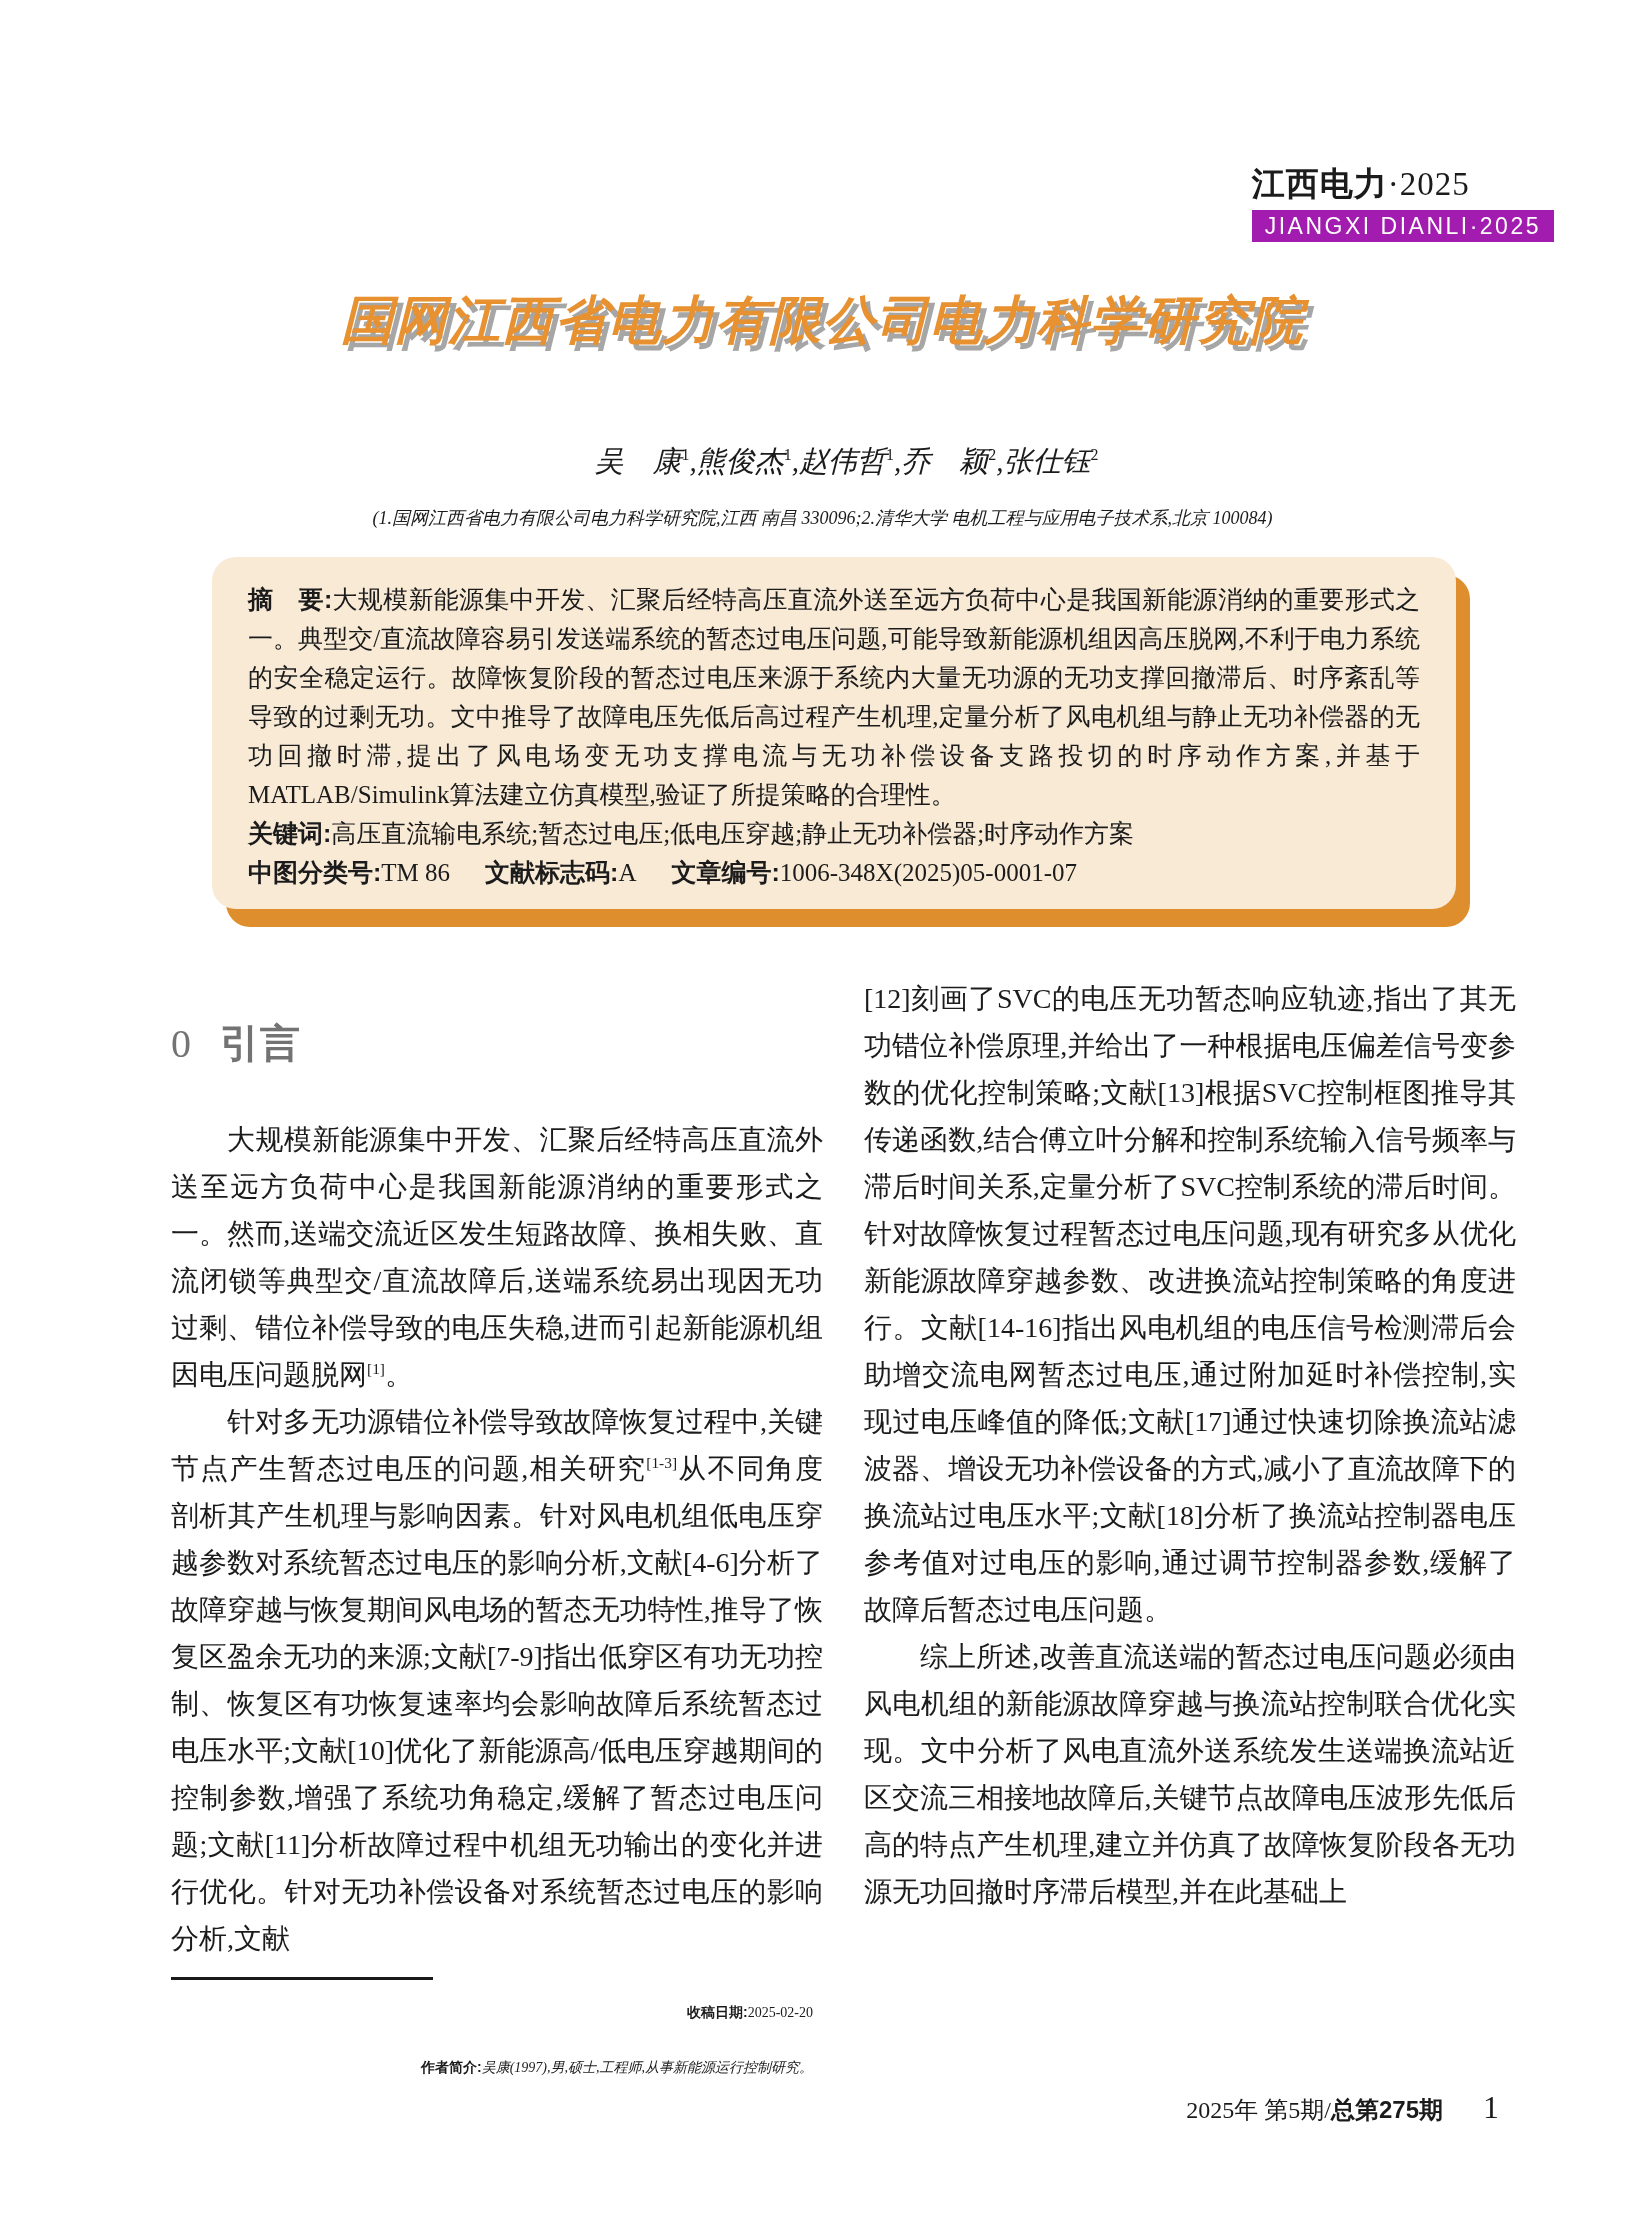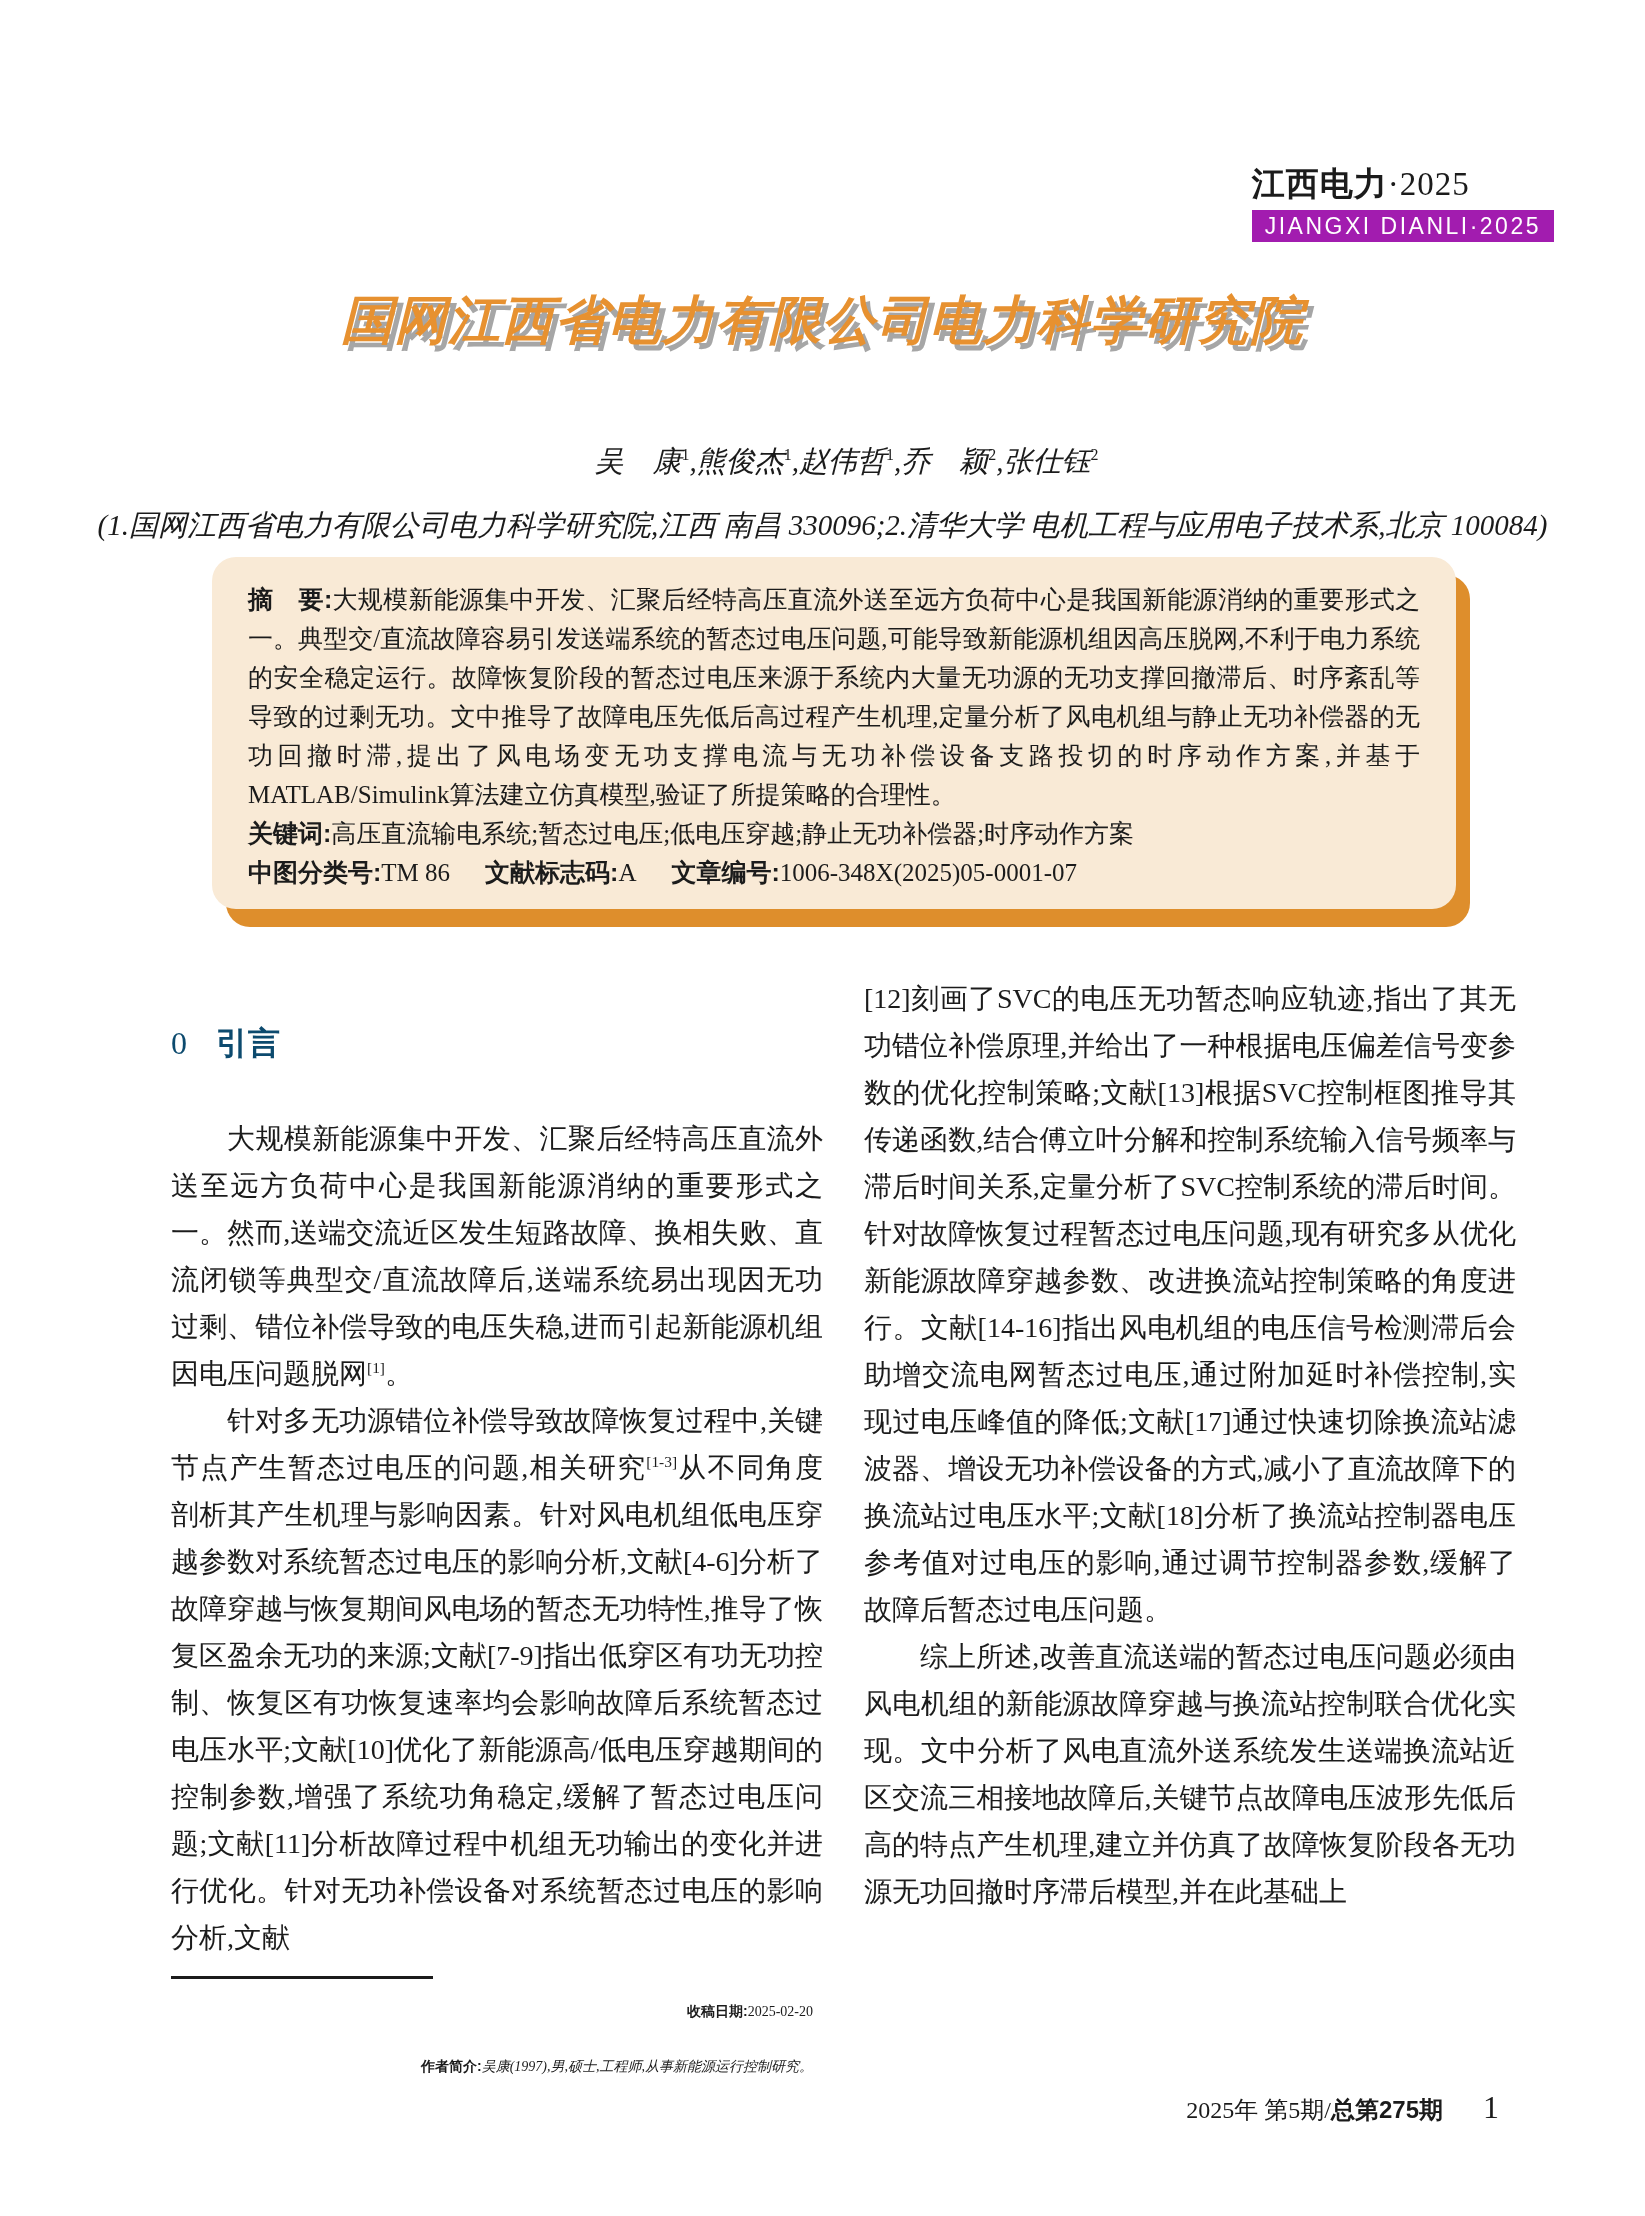--- a/index.html
+++ b/index.html
@@ -20,36 +20,36 @@
         color:#E79130;font-family:"Liberation Sans","DejaVu Sans",sans-serif;
         font-weight:700;font-style:italic;font-size:52px;letter-spacing:1.5px;
         text-shadow:5px 6px 0 #A6A6A6;}
   .title-line{line-height:91px;white-space:nowrap;}
 
   
   .authors{position:absolute;top:444px;left:0;width:100%;text-align:center;
         font-size:29px;font-style:italic;line-height:1.2;margin-left:24px;}
   .authors sup{font-size:0.55em;vertical-align:super;line-height:0;font-style:normal;}
   .affiliation{position:absolute;top:508px;left:0;width:100%;text-align:center;
-        font-size:29px;font-style:italic;line-height:1.2;}
+        font-size:18px;font-style:italic;line-height:1.2;}
 
   
   .abstract-wrap{position:absolute;top:557px;left:212px;width:1244px;}
   .abstract-shadow{position:absolute;left:14px;top:18px;width:100%;height:100%;
         background:#DE8E2C;border-radius:24px;}
   .abstract-box{position:relative;background:#F9EAD6;border-radius:24px;
         padding:23px 36px 17px 36px;}
   .abstract-box p{margin:0;font-size:25px;line-height:39px;text-align:justify;}
   .label{font-family:"Liberation Sans","DejaVu Sans",sans-serif;font-weight:700;}
   .clc-gap{margin-left:35px;}
 
   
   .columns{position:absolute;top:957px;left:171px;width:1345px;display:flex;gap:41px;}
   .col{width:652px;font-size:28px;line-height:47px;text-align:justify;}
-  .section-heading{margin:70px 0 0 0;color:#0c4a6e;font-size:32px;line-height:32px;
+  .section-heading{margin:70px 0 0 0;color:#737373;font-size:40px;line-height:32px;
         font-family:"Liberation Sans","DejaVu Sans",sans-serif;font-weight:700;}
   .sec-num{font-family:"Liberation Serif",serif;font-weight:400;margin-right:29px;}
   .body-p{margin:0;}
   .first-after-heading{margin-top:56px;}
   .indent{text-indent:2em;}
   .col-right{padding-top:18px;}
   .col sup{font-size:0.55em;vertical-align:super;line-height:0;}
 
   
   .footnote{margin-top:15px;}

